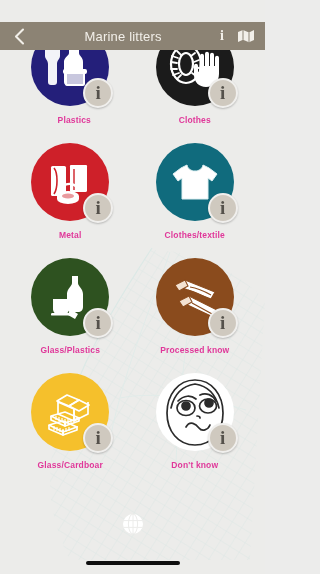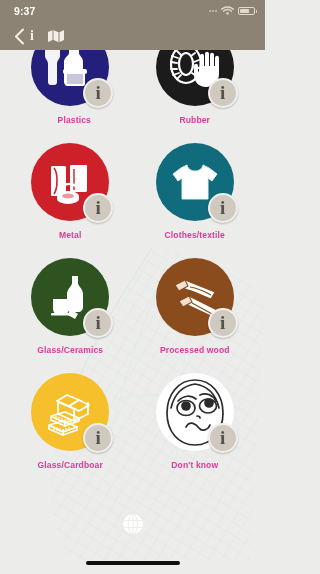--- a/index.html
+++ b/index.html
@@ -177,45 +177,28 @@
     </defs>
     <g clip-path="url(#netclip)" opacity=".85">
       <rect x="0" y="230" width="265" height="340" fill="url(#mesh)"></rect>
     </g>
     <path d="M152 248 C118 300 78 362 56 444" stroke="#cfe6e3" stroke-width="1.2" fill="none"></path>
     <path d="M170 252 C150 310 120 380 108 450" stroke="#d8ebe8" stroke-width="1" fill="none"></path>
     <path d="M196 256 C190 320 178 396 176 462" stroke="#d8ebe8" stroke-width="1" fill="none"></path>
     <path d="M120 398 C150 392 200 396 246 410" stroke="#d8ebe8" stroke-width="1" fill="none"></path>
   </svg>
 
-  <div class="statusbar" style="background: rgb(140, 131, 116);">
-    <span class="status-time">9:37</span>
-    <div class="status-right">
-      <span class="sig-dots">
-        <i></i>
-          <i></i>
-          <i></i>
-      </span>
-      <svg class="wifi-ic" width="13" height="10" viewBox="0 0 13 10">
-        <path d="M6.5 8.9 L4.8 6.9 A2.7 2.7 0 0 1 8.2 6.9 Z" fill="#ded8cf"></path>
-        <path d="M2.6 5.2 A5.6 5.6 0 0 1 10.4 5.2" stroke="#ded8cf" stroke-width="1.5" fill="none" stroke-linecap="round"></path>
-        <path d="M0.8 3.1 A8.5 8.5 0 0 1 12.2 3.1" stroke="#ded8cf" stroke-width="1.5" fill="none" stroke-linecap="round"></path>
-      </svg>
-      <span class="batt">
-          <span></span>
-        </span>
-    </div>
-  </div>
 
   <div class="navbar" style="background: rgb(140, 131, 116);">
     <div class="nav-back">
       <svg width="11" height="17" viewBox="0 0 11 17">
         <path d="M9 1.5 L2 8.5 L9 15.5" stroke="#f2efe9" stroke-width="2.1" fill="none" stroke-linecap="round" stroke-linejoin="round"></path>
       </svg>
     </div>
+    <div class="nav-title">Marine litters</div>
     <div class="nav-actions">
       <span class="nav-ic">
         <b class="nav-info-glyph">i</b>
       </span>
       <span class="nav-ic">
         <svg width="18" height="14" viewBox="0 0 18 14">
           <path d="M1 3 L6 1 L12 3.4 L17 1 L17 11 L12 13.2 L6 10.8 L1 13 Z" fill="#f2efe9"></path>
           <path d="M6 1 L6 10.8 M12 3.4 L12 13.2" stroke="#8c8374" stroke-width="1"></path>
         </svg>
       </span>
@@ -269,21 +252,21 @@
               </g>
               <g fill="#fff">
                 <path d="M36 20 c0 -3 4 -3 4 0 v10 h1 V18 c0 -3 4 -3 4 0 v12 h1 V19 c0 -3 4 -3 4 0 v11 h1 V22 c0 -3 4 -3 4 0 v16 c0 8 -6 13 -13 13 -7 0 -12 -5 -12 -12 v-9 c0 -3 4 -3 4 0 v6 h1z"></path>
               </g>
             </svg>
           </div>
           <div class="info-badge" style="background: rgb(207, 201, 191);">
             <b style="color: rgb(85, 81, 75);">i</b>
           </div>
         </div>
-        <div class="cell-label" style="color: rgb(224, 56, 154);">Rubber</div>
+        <div class="cell-label" style="color: rgb(224, 56, 154);">Clothes</div>
       </div>
     </div>
 
     <div class="row" style="margin-top:18px;">
 
       <div class="cell">
         <div class="disc-wrap">
           <div class="disc" style="background:#ce2029;">
             <svg width="58" height="58" viewBox="0 0 58 58">
               <g fill="#fff">
@@ -334,21 +317,21 @@
                 <path d="M12 31 h16 v10 c0 3 -2 5 -5 5 h-6 c-3 0 -5 -2 -5 -5z"></path>
                 <path d="M28 33 c5 0 5 8 0 8" fill="none" stroke="#fff" stroke-width="2.4"></path>
                 <rect x="10" y="45" width="20" height="2.6" rx="1.2"></rect>
               </g>
             </svg>
           </div>
           <div class="info-badge" style="background: rgb(207, 201, 191);">
             <b style="color: rgb(85, 81, 75);">i</b>
           </div>
         </div>
-        <div class="cell-label" style="color: rgb(224, 56, 154);">Glass/Ceramics</div>
+        <div class="cell-label" style="color: rgb(224, 56, 154);">Glass/Plastics</div>
       </div>
 
       <div class="cell">
         <div class="disc-wrap">
           <div class="disc" style="background:#8a4b1d;">
             <svg width="58" height="58" viewBox="0 0 58 58">
               <g fill="#fff" stroke="#8a4b1d" stroke-width="1.1">
                 <path d="M9 17 l10 -5 l30 12 l-4 7 z"></path>
                 <path d="M9 17 l10 -5 l3 6 l-9 5z" fill="#f3e2d2"></path>
                 <path d="M24 19 c7 1 14 4 21 8" fill="none" stroke="#8a4b1d" stroke-width="1.1"></path>
@@ -357,21 +340,21 @@
                 <path d="M13 33 l10 -5 l28 14 l-6 6 z"></path>
                 <path d="M13 33 l10 -5 l3 6 l-9 5z" fill="#f3e2d2"></path>
                 <path d="M26 35 l22 12" fill="none" stroke="#8a4b1d" stroke-width="1.1"></path>
               </g>
             </svg>
           </div>
           <div class="info-badge" style="background: rgb(207, 201, 191);">
             <b style="color: rgb(85, 81, 75);">i</b>
           </div>
         </div>
-        <div class="cell-label" style="color: rgb(224, 56, 154);">Processed wood</div>
+        <div class="cell-label" style="color: rgb(224, 56, 154);">Processed know</div>
       </div>
     </div>
 
     <div class="row" style="margin-top:18px;">
 
       <div class="cell">
         <div class="disc-wrap">
           <div class="disc" style="background:#f5c02c;">
             <svg width="58" height="58" viewBox="0 0 58 58">
               <g fill="none" stroke="#fff" stroke-width="1.7" stroke-linejoin="round">

